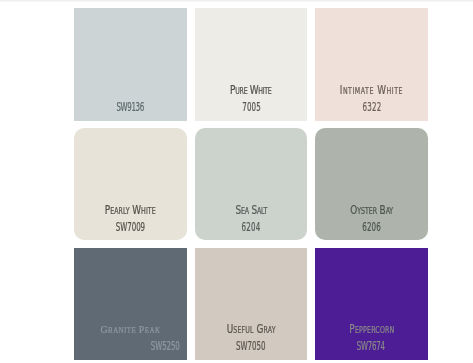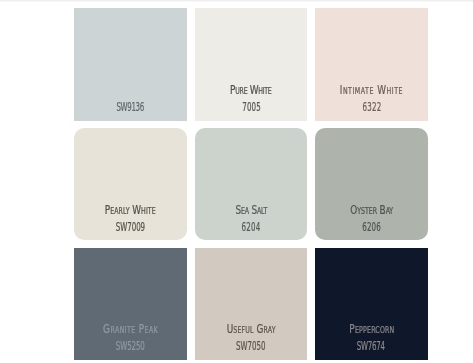--- a/index.html
+++ b/index.html
@@ -59,27 +59,27 @@
     <div class="label swatch-name" style="color: rgb(85, 91, 89);"><span style="letter-spacing: -0.15px; margin-right: 0.15px;">Sea Salt</span></div>
     <div class="label swatch-code" style="color: rgb(85, 91, 89);"><span style="letter-spacing: 0.37px; margin-right: -0.37px;">6204</span></div>
   </div>
 
   <div class="swatch r1 c2" style="background: rgb(174, 180, 172);">
     <div class="label swatch-name" style="color: rgb(78, 84, 80);"><span style="letter-spacing: -0.04px; margin-right: 0.04px;">Oyster Bay</span></div>
     <div class="label swatch-code" style="color: rgb(78, 84, 80);"><span style="letter-spacing: 0.15px; margin-right: -0.15px;">6206</span></div>
   </div>
 
   <div class="swatch r2 c0" style="background: rgb(95, 106, 116);">
-    <div class="label swatch-name" style="color: rgb(142, 153, 162);"><span style="letter-spacing: 0.49px; margin-right: -0.49px;">Granite Peak</span></div>
-    <div class="label swatch-code" style="color: rgb(142, 153, 162);"><span style="letter-spacing: -0.15px; margin-right: 0.15px;">SW5250</span></div>
+    <div class="label swatch-name" style="color: rgb(142, 153, 162); font-family: Liberation Serif, serif;"><span style="letter-spacing: 0.49px; margin-right: -0.49px;">Granite Peak</span></div>
+    <div class="label swatch-code" style="color: rgb(142, 153, 162); text-align: right;"><span style="letter-spacing: -0.15px; margin-right: 0.15px;">SW5250</span></div>
   </div>
 
   <div class="swatch r2 c1" style="background: rgb(210, 202, 192);">
     <div class="label swatch-name" style="color: rgb(91, 85, 78);"><span style="letter-spacing: 0.17px; margin-right: -0.17px;">Useful Gray</span></div>
     <div class="label swatch-code" style="color: rgb(91, 85, 78);"><span style="letter-spacing: -0.02px; margin-right: 0.02px;">SW7050</span></div>
   </div>
 
-  <div class="swatch r2 c2" style="background: #0f172a;">
+  <div class="swatch r2 c2" style="background: #4c1d95;">
     <div class="label swatch-name" style="color: rgb(136, 136, 136);"><span style="letter-spacing: 0.22px; margin-right: -0.22px;">Peppercorn</span></div>
     <div class="label swatch-code" style="color: rgb(136, 136, 136);"><span style="letter-spacing: -0.32px; margin-right: 0.32px;">SW7674</span></div>
   </div>
 
 </div>
 
 </body></html>

